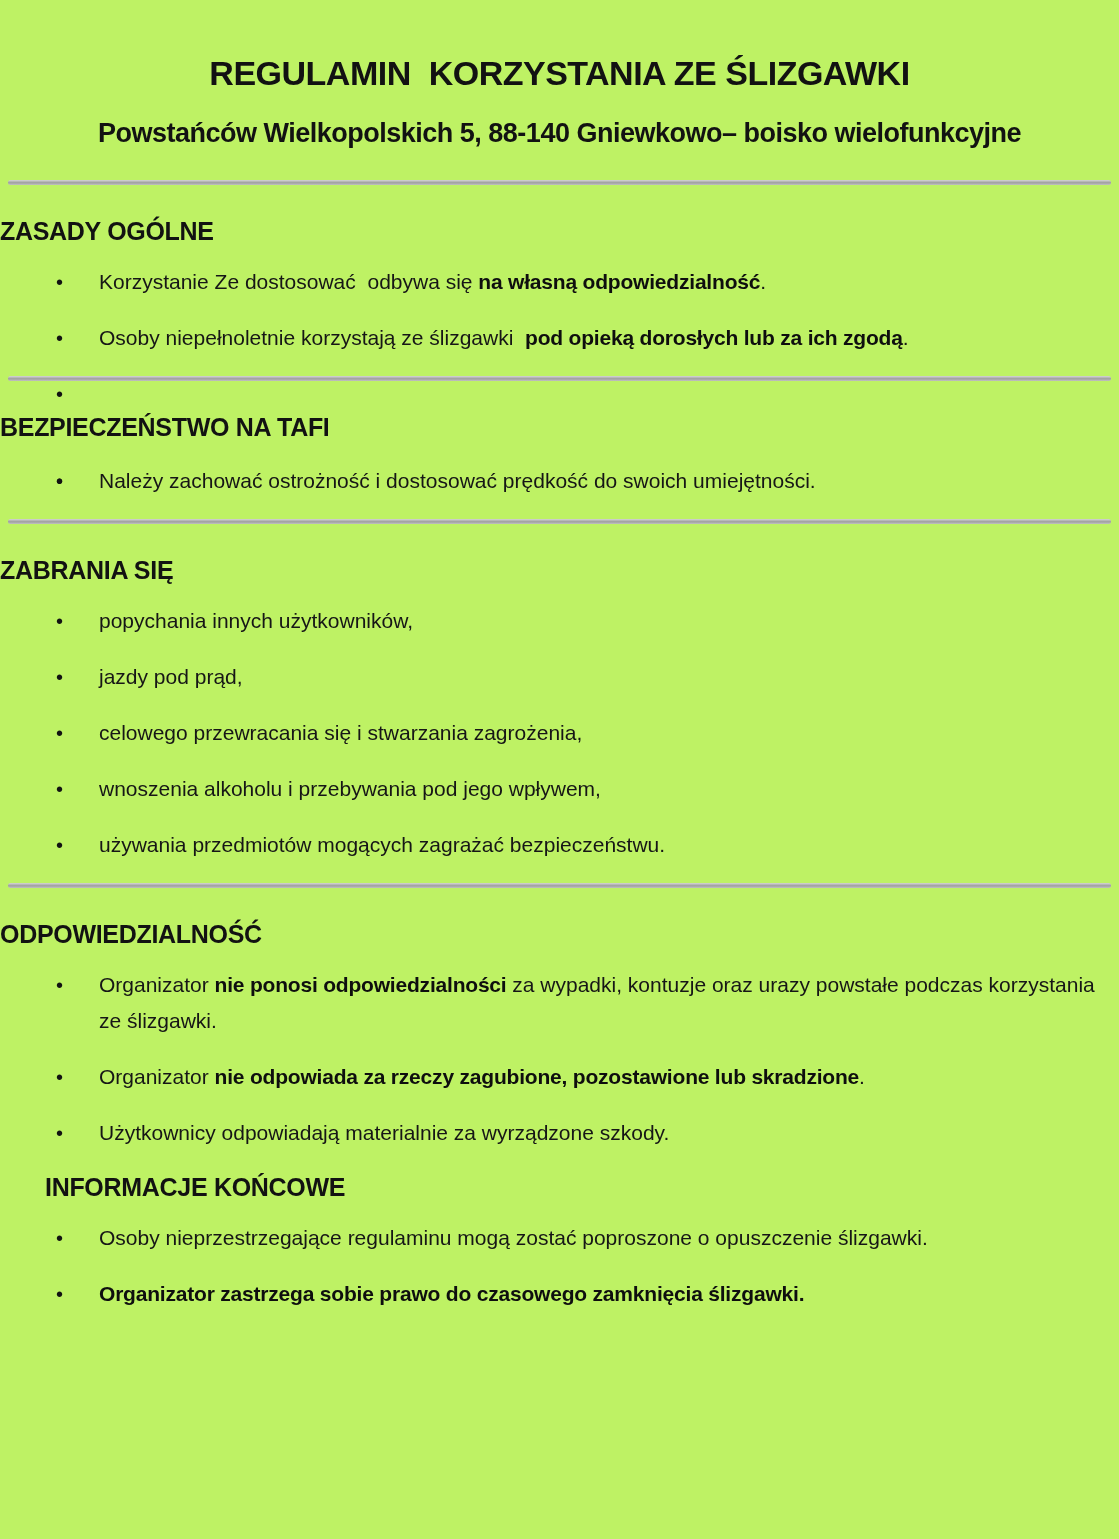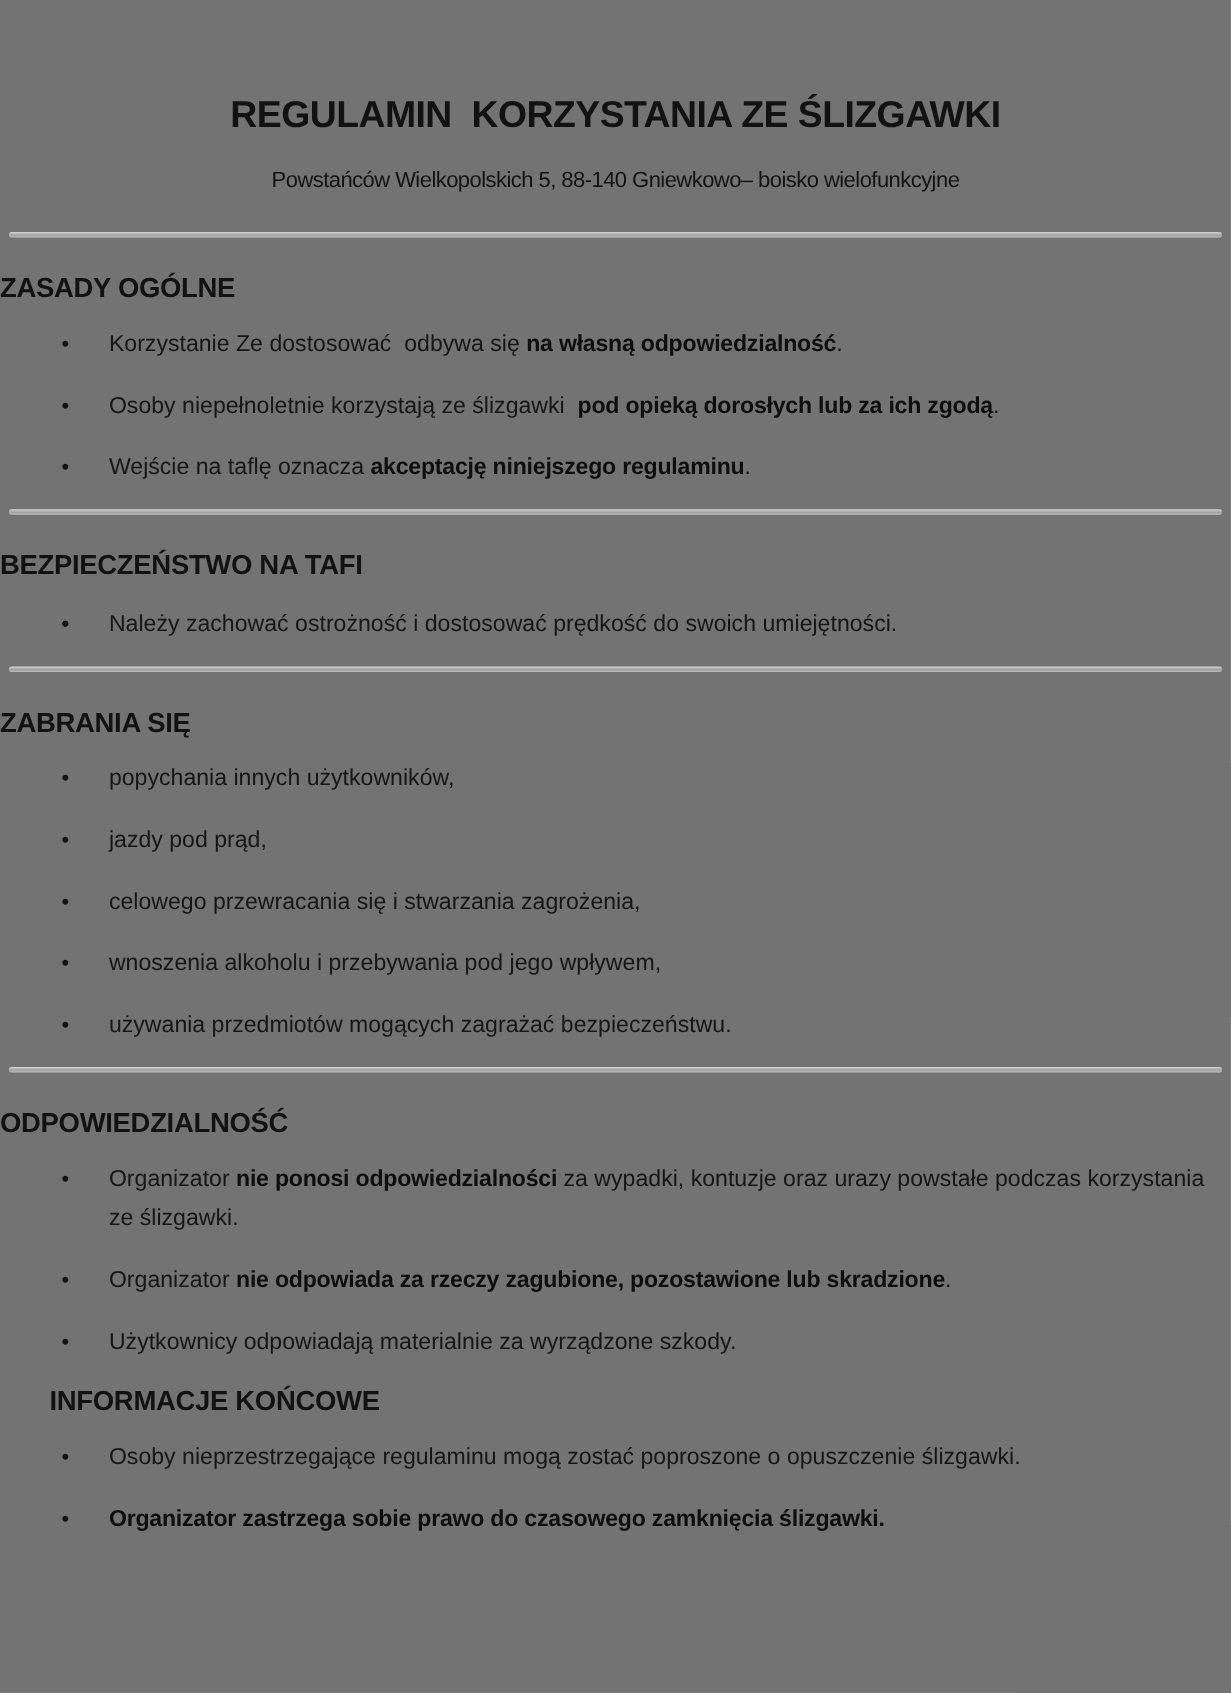--- a/index.html
+++ b/index.html
@@ -12,39 +12,39 @@
   body {
     width: 1119px;
     height: 1539px;
     overflow: hidden;
     font-family: "Liberation Sans", "DejaVu Sans", sans-serif;
     color: #161616;
   }
   .page {
     width: 1119px;
     height: 1539px;
-    padding-top: 84px;
-    background: #737373;
+    padding-top: 53px;
+    background: #bef264;
   }
   .doc-title {
     margin: 0;
     text-align: center;
     font-size: 34px;
     line-height: 40px;
     font-weight: bold;
     color: #121212;
     white-space: pre-wrap;
     letter-spacing: -0.5px;
   }
   .doc-subtitle {
     margin: 24px 0 31px 0;
     text-align: center;
-    font-size: 20px;
+    font-size: 27px;
     line-height: 32px;
-    font-weight: normal;
+    font-weight: bold;
     color: #121212;
     white-space: pre-wrap;
     letter-spacing: -0.5px;
   }
   .divider {
     height: 5px;
     margin: 16px 8px 0 8px;
     border-radius: 3px;
     background: linear-gradient(to bottom, #d6d6d6, #9f9f9f 55%, #c2c2c2);
   }
@@ -100,21 +100,21 @@
     <h1 class="doc-title">REGULAMIN  KORZYSTANIA ZE ŚLIZGAWKI</h1>
     <h2 class="doc-subtitle">Powstańców Wielkopolskich 5, 88-140 Gniewkowo– boisko wielofunkcyjne</h2>
   </header>
 
   <main>
       <div class="divider"></div>
       <h3 class="section-heading">ZASADY OGÓLNE</h3>
       <ul class="bullet-list">
         <li class="bullet-item"><span class="bullet-dot">•</span><span class="bullet-text"><span>Korzystanie Ze dostosować  odbywa się </span><strong>na własną odpowiedzialność</strong><span>.</span></span></li>
         <li class="bullet-item"><span class="bullet-dot">•</span><span class="bullet-text"><span>Osoby niepełnoletnie korzystają ze ślizgawki  </span><strong>pod opieką dorosłych lub za ich zgodą</strong><span>.</span></span></li>
-        <li class="bullet-item"><span class="bullet-dot">•</span><span class="bullet-text"><span>Wejście na taflę oznacza </span><strong>akceptację niniejszego regulaminu</strong><span>.</span></span></li>
+        <li class="bullet-item"><span class="bullet-dot">•</span></li>
       </ul>
       <div class="divider"></div>
       <h3 class="section-heading">BEZPIECZEŃSTWO NA TAFI</h3>
       <ul class="bullet-list">
         <li class="bullet-item"><span class="bullet-dot">•</span></li>
         <li class="bullet-item"><span class="bullet-dot">•</span><span class="bullet-text"><span>Należy zachować ostrożność i dostosować prędkość do swoich umiejętności.</span></span></li>
       </ul>
       <div class="divider"></div>
       <h3 class="section-heading">ZABRANIA SIĘ</h3>
       <ul class="bullet-list">

